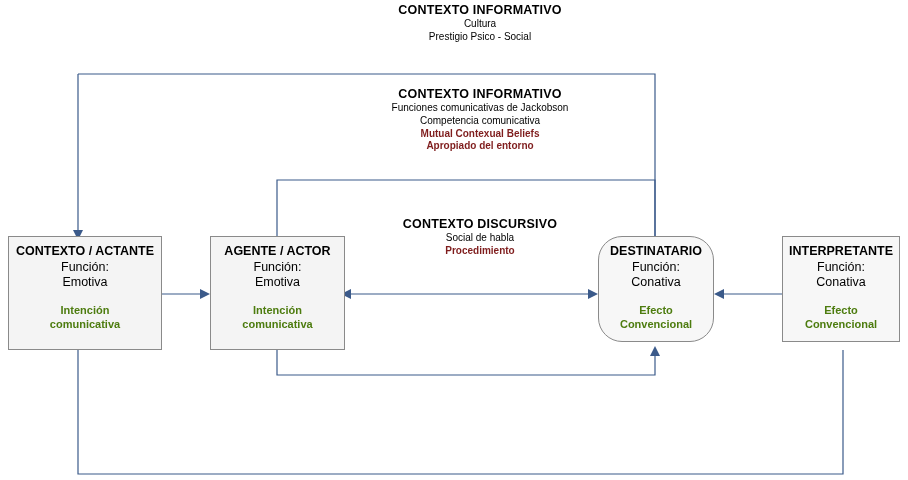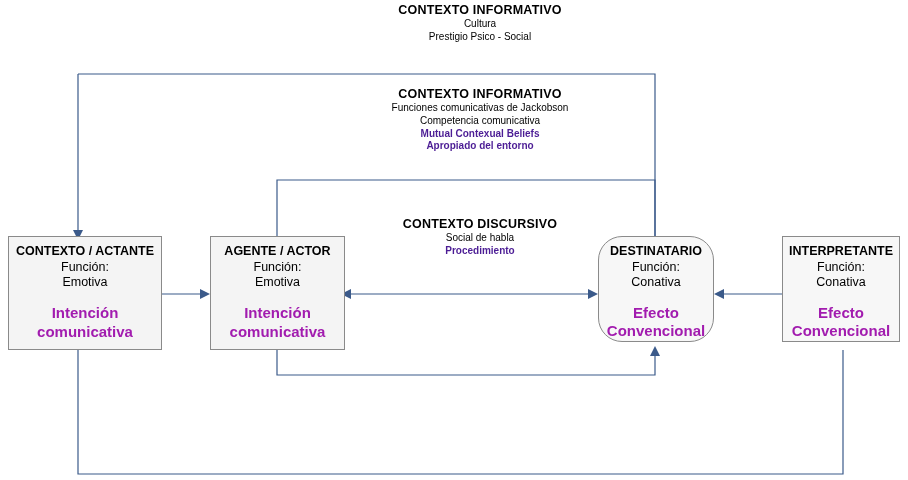--- a/index.html
+++ b/index.html
@@ -26,21 +26,21 @@
   .ctx-title {
     font-weight: bold;
     font-size: 12.5px;
     letter-spacing: 0.2px;
   }
   .ctx-line {
     font-size: 10px;
   }
   .ctx-line.bold-blue {
     font-weight: bold;
-    color: #4c1d95;
+    color: #7f1d1d;
   }
 
   .node {
     position: absolute;
     box-sizing: border-box;
     border: 1px solid #8a8a8a;
     background: #f4f4f4;
     text-align: center;
     color: #000000;
     display: flex;
@@ -59,23 +59,23 @@
   }
   .node-sub {
     font-size: 12.5px;
     line-height: 1.25;
   }
   .node-gap {
     height: 13px;
   }
   .node-strong {
     font-weight: bold;
-    font-size: 15px;
+    font-size: 11px;
     line-height: 1.25;
-    color: #a21caf;
+    color: #4d7c0f;
   }
 
   svg.lines {
     position: absolute;
     left: 0;
     top: 0;
     width: 908px;
     height: 480px;
     pointer-events: none;
   }

